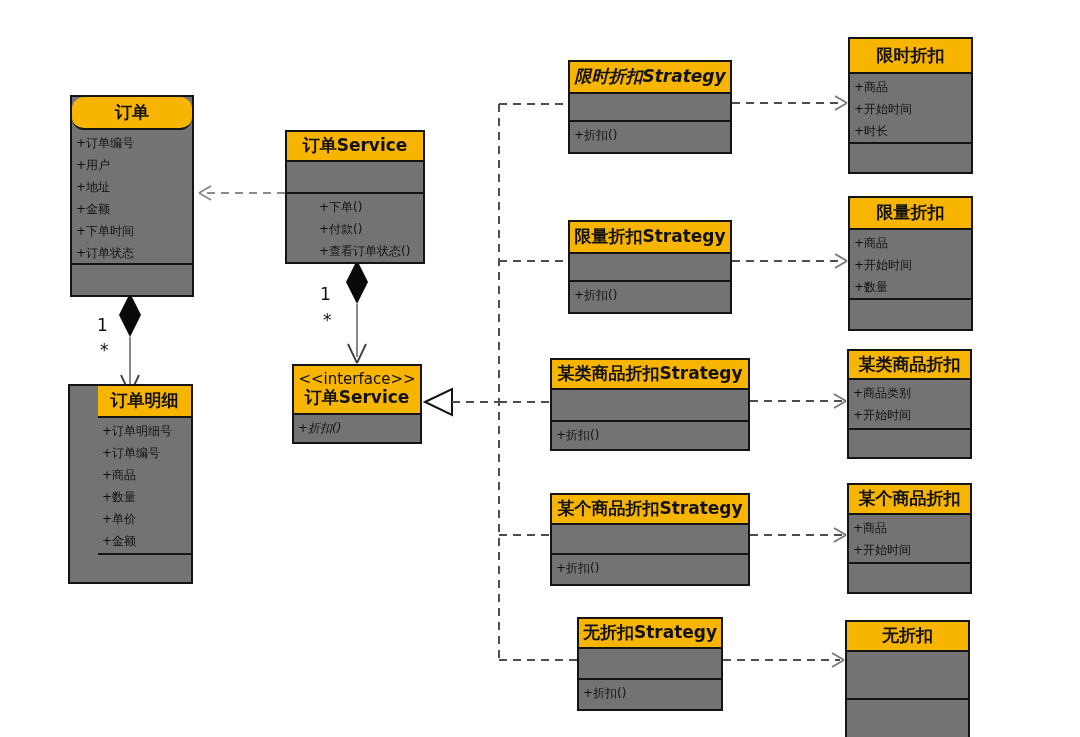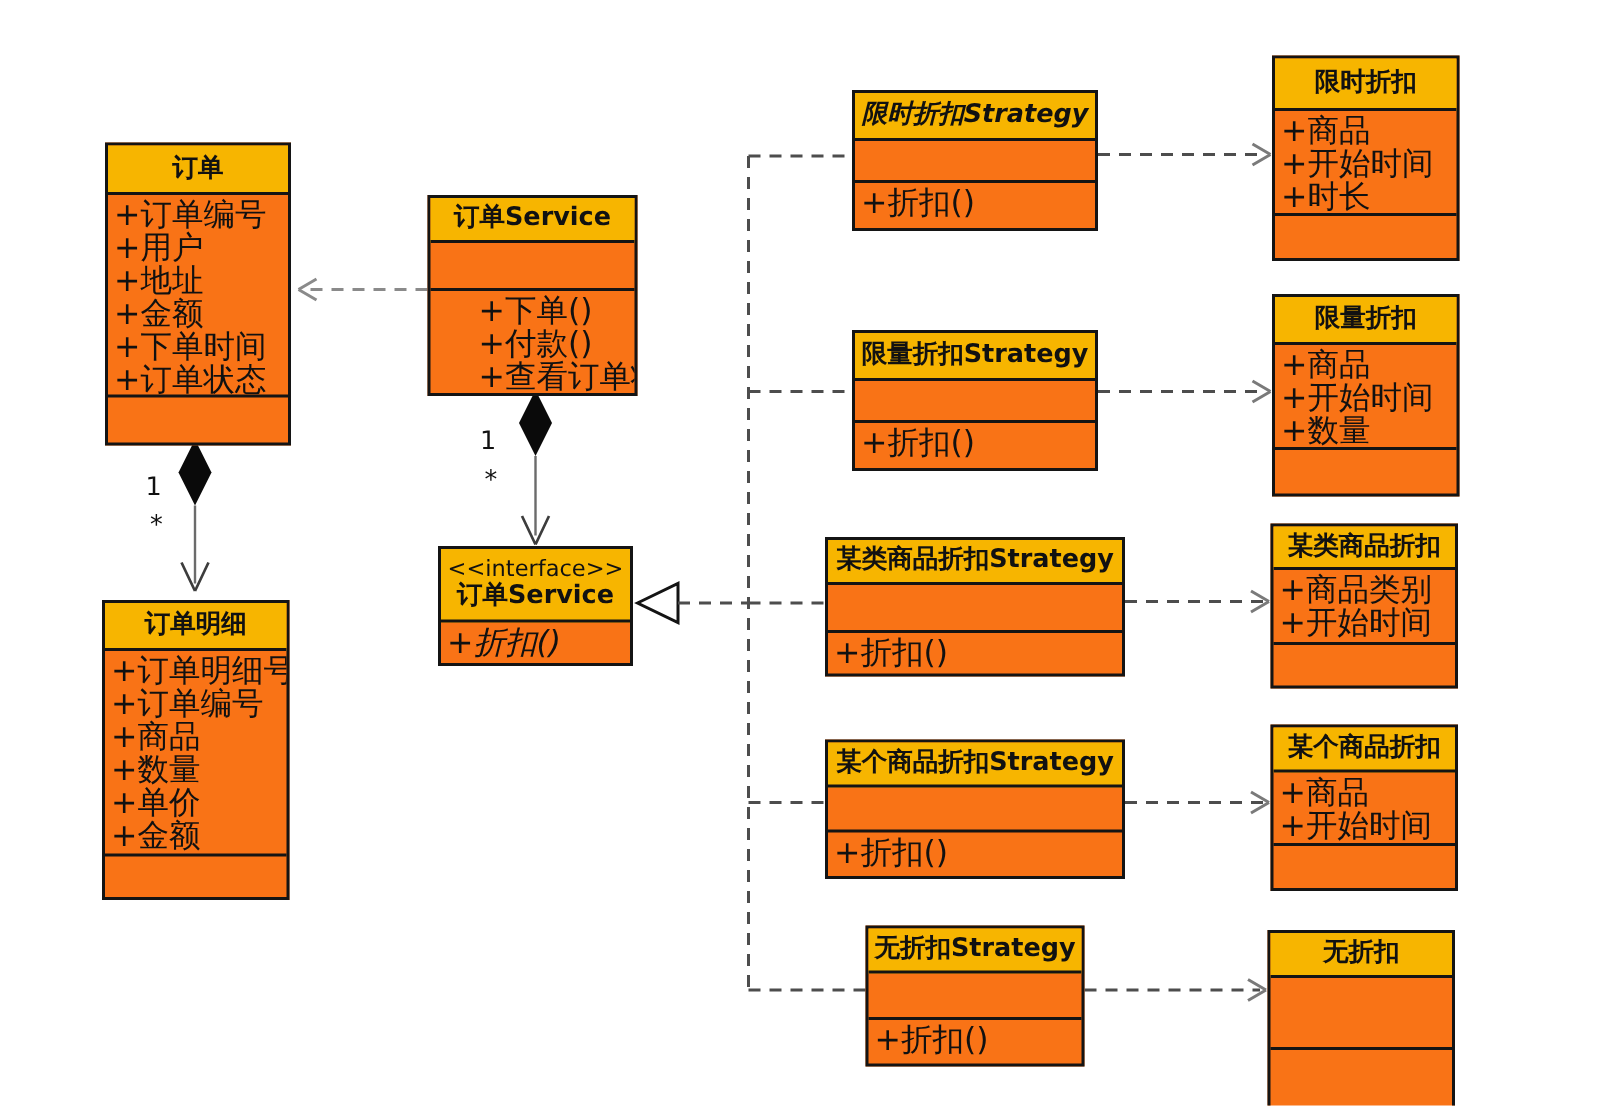--- a/index.html
+++ b/index.html
@@ -9,37 +9,37 @@
     font-family:"DejaVu Sans",sans-serif;
     color:#111;
     overflow:hidden;
   }
   #diagram-canvas{position:relative;width:1080px;height:737px;}
   #connector-layer{position:absolute;left:0;top:0;width:1080px;height:737px;}
   .class-box{
     position:absolute;
     box-sizing:border-box;
     border:2px solid #141414;
-    background:#f97316;
+    background:#737373;
     display:flex;flex-direction:column;
   }
   .class-header{
     box-sizing:border-box;
     background:var(--hdr,#F7B500);
     border-bottom:2px solid #141414;
     font-weight:bold;font-size:17px;
     display:flex;flex-direction:column;align-items:center;justify-content:center;
     line-height:1.15;
     flex:none;
   }
   .stereotype{font-weight:normal;font-size:15px;line-height:17px;}
   .compartment{
     box-sizing:border-box;
     padding:2px 4px 0 4px;
-    font-size:21px;line-height:22px;
+    font-size:12px;line-height:22px;
     flex:none;overflow:hidden;
   }
   .compartment.attrs{border-bottom:2px solid #141414;}
   .member-line{white-space:nowrap;}
   .italic{font-style:italic;}
   .mult-label{
     position:absolute;font-size:17px;color:#111;line-height:17px;
   }
 </style>
 </head>
@@ -95,21 +95,21 @@
         <path d="M846 535 L834 528 M846 535 L834 542" stroke="#7a7a7a"></path>
       </g>
       <g>
         <path d="M723 660 H840" stroke-dasharray="8 6"></path>
         <path d="M844 660 L832 653 M844 660 L832 667" stroke="#7a7a7a"></path>
       </g>
     </g>
   </svg>
 
 <div class="class-box" style="left: 70px; top: 95px; width: 124px;">
-      <div class="class-header" style="height: 33px;">
+      <div class="class-header" style="height: 33px; border-radius: 12px;">
         <div>订单</div>
       </div>
       <div class="compartment attrs" style="height: 135px;">
         <div class="member-line">+订单编号</div>
         <div class="member-line">+用户</div>
         <div class="member-line">+地址</div>
         <div class="member-line">+金额</div>
         <div class="member-line">+下单时间</div>
         <div class="member-line">+订单状态</div>
       </div>
@@ -119,21 +119,21 @@
       <div class="class-header" style="height: 30px;">
         <div>订单Service</div>
       </div>
       <div class="compartment attrs" style="height: 32px;"></div>
       <div class="compartment methods" style="height: 68px; padding-left: 32px;">
         <div class="member-line">+下单()</div>
         <div class="member-line">+付款()</div>
         <div class="member-line">+查看订单状态()</div>
       </div>
     </div>
-    <div class="class-box" style="left: 68px; top: 400px; width: 125px;">
+    <div class="class-box" style="left: 68px; top: 384px; width: 125px; padding-left: 28px;">
       <div class="class-header" style="height: 32px;">
         <div>订单明细</div>
       </div>
       <div class="compartment attrs" style="height: 137px;">
         <div class="member-line">+订单明细号</div>
         <div class="member-line">+订单编号</div>
         <div class="member-line">+商品</div>
         <div class="member-line">+数量</div>
         <div class="member-line">+单价</div>
         <div class="member-line">+金额</div>

